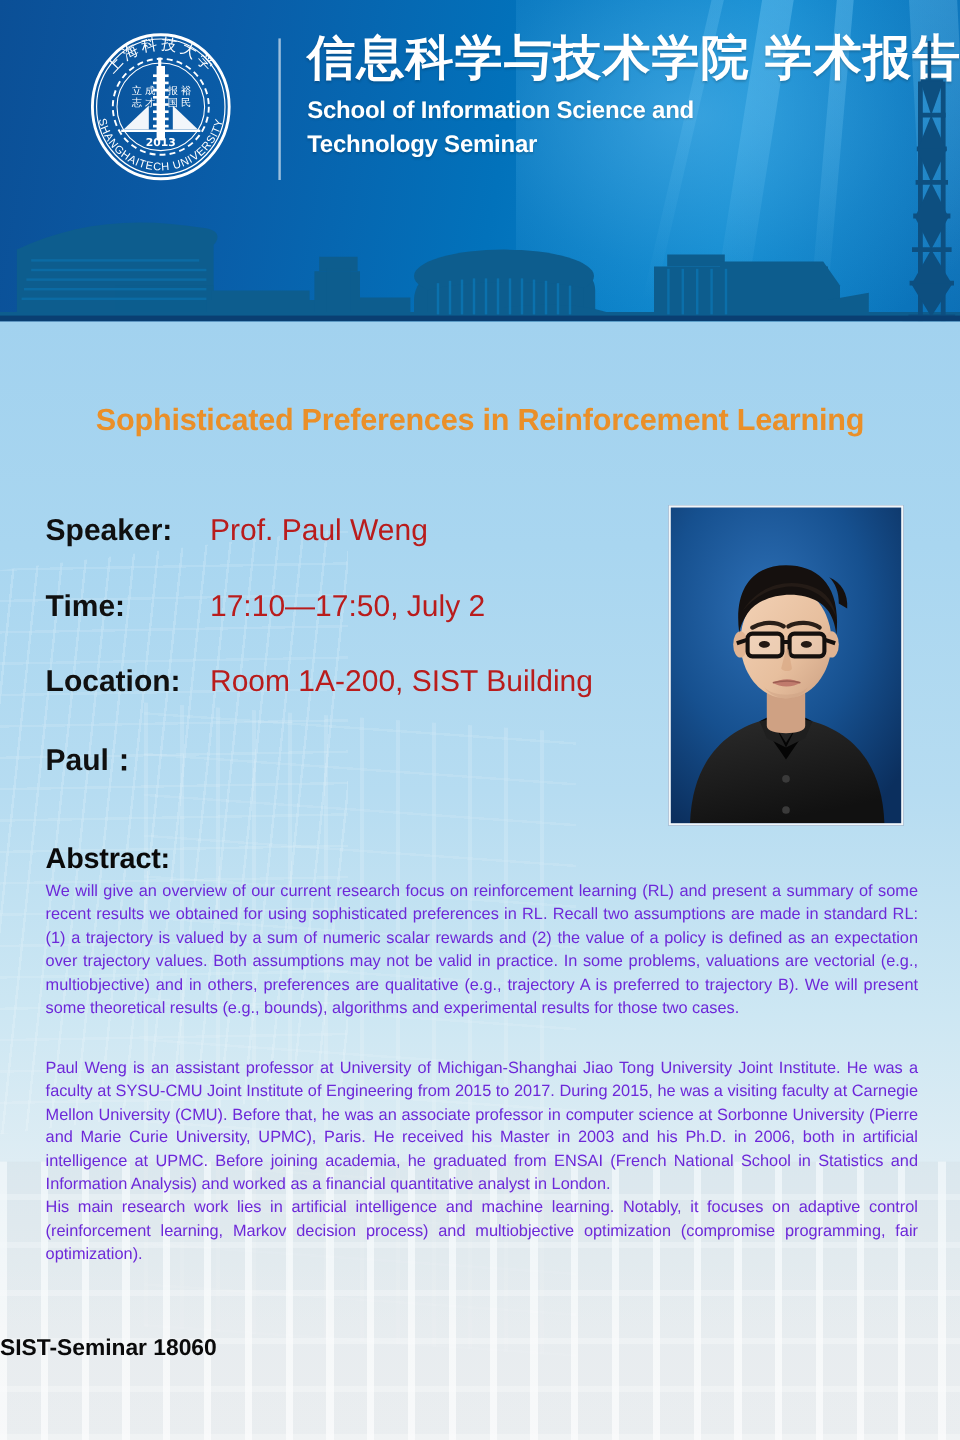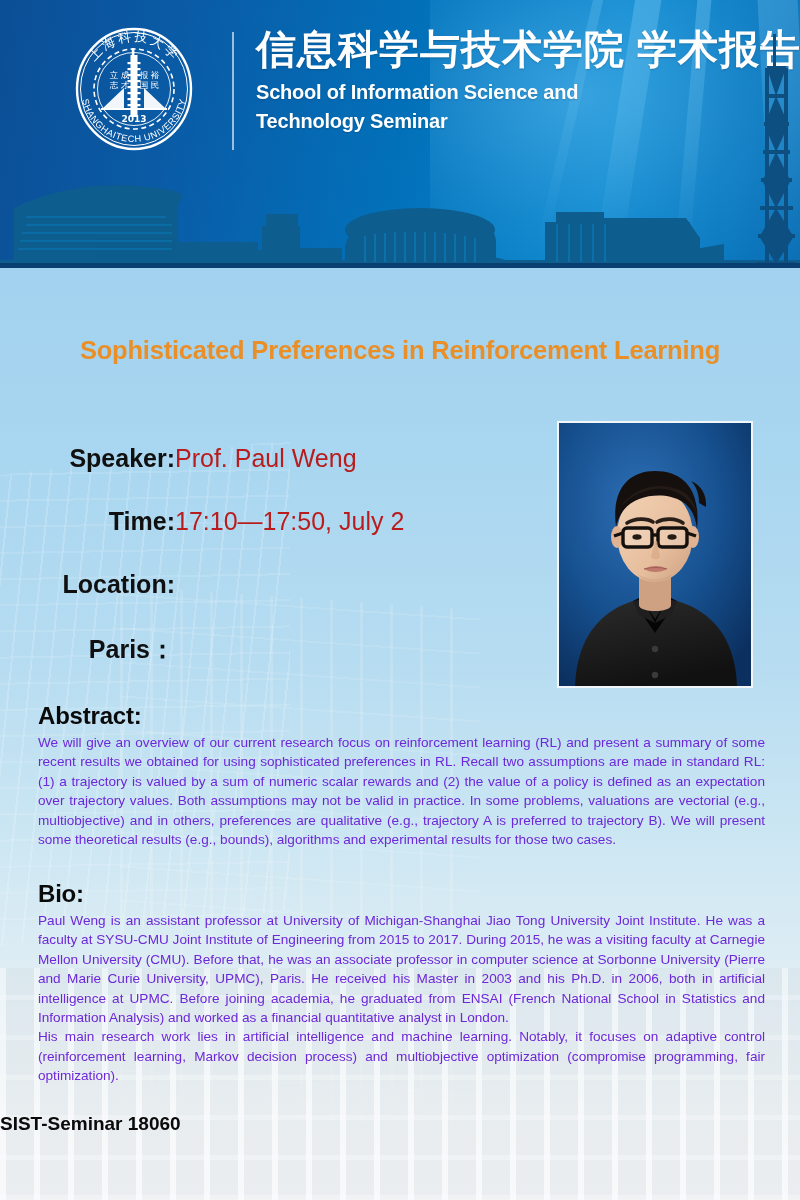--- a/index.html
+++ b/index.html
@@ -152,23 +152,22 @@
     text-align: center;
     color: #ea8f28;
     font-size: 25.5px;
     font-weight: bold;
     letter-spacing: -0.2px;
   }
 
   
   .info {
     position: absolute;
-    left: 38px; top: 176px;
+    left: 38px; top: 160px;
     width: 500px;
-    text-align: right;
   }
   .info-row {
     display: flex;
     align-items: baseline;
     height: 63px;
   }
   .info-label {
     width: 137px;
     color: #101010;
     font-size: 25px;
@@ -404,23 +403,24 @@
       <div class="info-row">
         <div class="info-label">Speaker:</div>
         <div class="info-value">Prof. Paul Weng</div>
       </div>
       <div class="info-row">
         <div class="info-label">Time:</div>
         <div class="info-value">17:10—17:50, July 2</div>
       </div>
       <div class="info-row">
         <div class="info-label">Location:</div>
+        <div class="info-value">Room 1A-200, SIST Building</div>
       </div>
       <div class="info-row">
-        <div class="info-label">Paris：</div>
+        <div class="info-label">Paul：</div>
       </div>
     </div>
 
     <div class="photo-frame">
       <svg width="192" height="263" viewBox="0 0 192 263">
         <defs>
           <radialGradient id="bgGrad" cx="42%" cy="32%" r="78%">
             <stop offset="0%" stop-color="#2d6fb5"></stop>
             <stop offset="55%" stop-color="#16508f"></stop>
             <stop offset="100%" stop-color="#0b2f5e"></stop>
@@ -483,21 +483,20 @@
         <path d="M78,150 C86,158 106,158 114,150 C108,162 86,162 78,150 Z" fill="#cda183" opacity="0.5"></path>
       </svg>
     </div>
 
     <div class="section sec-abstract">
       <div class="sec-heading">Abstract:</div>
       <p class="sec-body">We will give an overview of our current research focus on reinforcement learning (RL) and present a summary of some recent results we obtained for using sophisticated preferences in RL. Recall two assumptions are made in standard RL: (1) a trajectory is valued by a sum of numeric scalar rewards and (2) the value of a policy is defined as an expectation over trajectory values. Both assumptions may not be valid in practice. In some problems, valuations are vectorial (e.g., multiobjective) and in others, preferences are qualitative (e.g., trajectory A is preferred to trajectory B). We will present some theoretical results (e.g., bounds), algorithms and experimental results for those two cases.</p>
     </div>
 
     <div class="section sec-bio">
-      <div class="sec-heading">Bio:</div>
       <p class="sec-body">Paul Weng is an assistant professor at University of Michigan-Shanghai Jiao Tong University Joint Institute. He was a faculty at SYSU-CMU Joint Institute of Engineering from 2015 to 2017. During 2015, he was a visiting faculty at Carnegie Mellon University (CMU). Before that, he was an associate professor in computer science at Sorbonne University (Pierre and Marie Curie University, UPMC), Paris. He received his Master in 2003 and his Ph.D. in 2006, both in artificial intelligence at UPMC. Before joining academia, he graduated from ENSAI (French National School in Statistics and Information Analysis) and worked as a financial quantitative analyst in London.</p>
       <p class="sec-body">His main research work lies in artificial intelligence and machine learning. Notably, it focuses on adaptive control (reinforcement learning, Markov decision process) and multiobjective optimization (compromise programming, fair optimization).</p>
     </div>
 
     <div class="seminar-code">SIST-Seminar 18060</div>
   </div>
 
 </div>
 
 </body></html>

